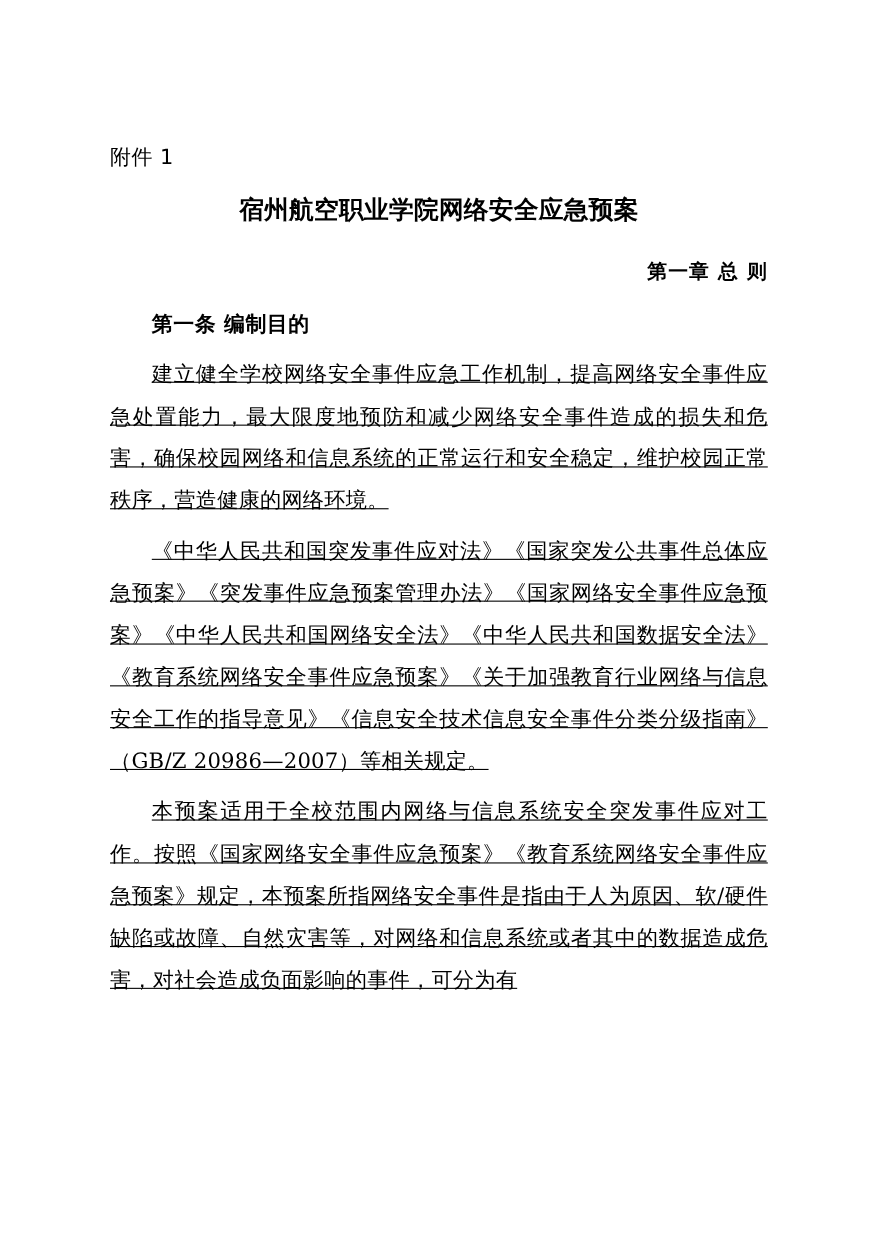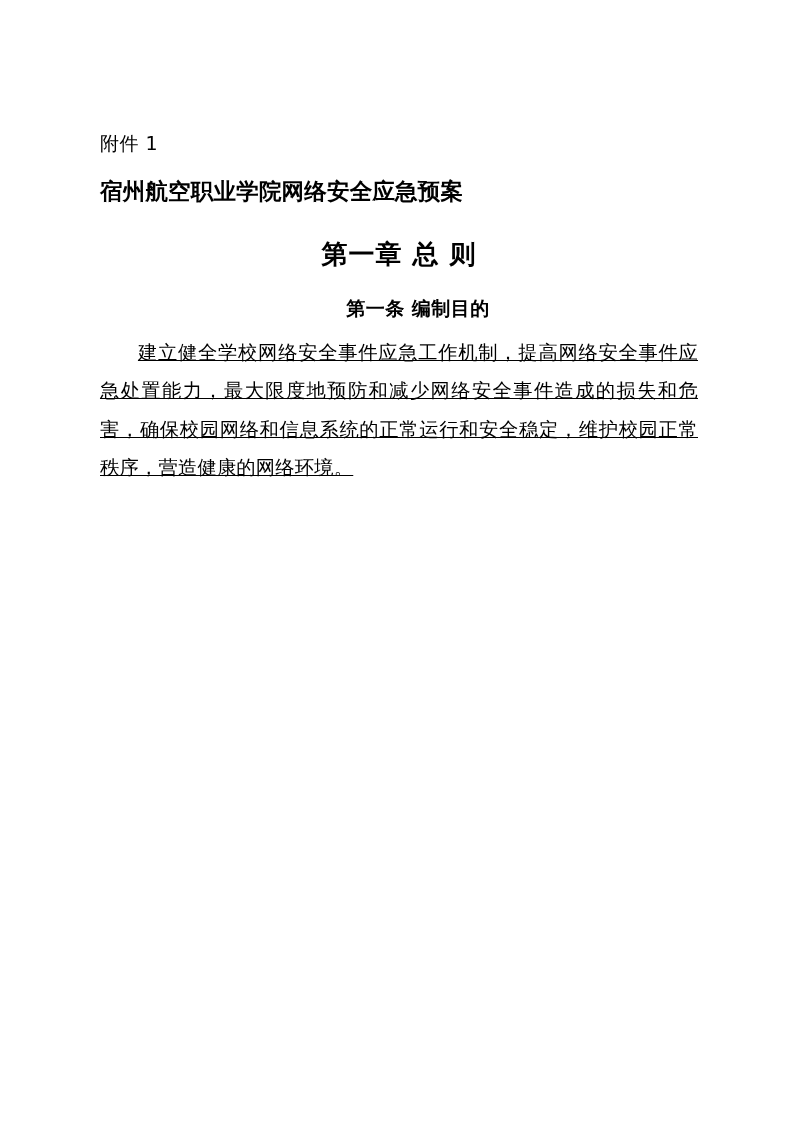--- a/index.html
+++ b/index.html
@@ -23,46 +23,45 @@
   }
   .attachment-label {
     font-family: "DejaVu Sans", "Liberation Sans", sans-serif;
     font-size: 19px;
     font-weight: 400;
     letter-spacing: 0.5px;
     margin: 0 0 18px 0;
     line-height: 1.4;
   }
   .doc-title {
-    text-align: left;
+    text-align: center;
     font-family: "DejaVu Sans", "Liberation Sans", sans-serif;
     font-size: 22.5px;
     font-weight: bold;
     letter-spacing: 0.2px;
     margin: 0 0 26px 0;
     line-height: 1.5;
   }
   .chapter-heading {
-    text-align: center;
+    text-align: right;
     font-family: "DejaVu Sans", "Liberation Sans", sans-serif;
-    font-size: 26px;
+    font-size: 18px;
     font-weight: bold;
     letter-spacing: 1px;
     margin: 16px 0 16px 0;
     line-height: 1.6;
   }
   .article-heading {
     font-family: "DejaVu Sans", "Liberation Sans", sans-serif;
     font-size: 19px;
     font-weight: bold;
     text-indent: 38px;
     letter-spacing: 0.5px;
     margin: 0 0 10px 0;
     line-height: 1.7;
-    text-align: center;
   }
   .body-text {
     font-size: 19.3px;
     text-indent: 38px;
     text-align: justify;
     text-justify: inter-ideograph;
     line-height: 1.98;
     margin: 0 0 8px 0;
     letter-spacing: 0.2px;
     text-decoration: underline;
@@ -75,15 +74,17 @@
 
   <div class="attachment-label">附件 1</div>
 
   <h1 class="doc-title">宿州航空职业学院网络安全应急预案</h1>
 
   <h2 class="chapter-heading">第一章 总 则</h2>
 
   <h3 class="article-heading">第一条 编制目的</h3>
   <p class="body-text">建立健全学校网络安全事件应急工作机制，提高网络安全事件应急处置能力，最大限度地预防和减少网络安全事件造成的损失和危害，确保校园网络和信息系统的正常运行和安全稳定，维护校园正常秩序，营造健康的网络环境。</p>
 
+  <p class="body-text">《中华人民共和国突发事件应对法》《国家突发公共事件总体应急预案》《突发事件应急预案管理办法》《国家网络安全事件应急预案》《中华人民共和国网络安全法》《中华人民共和国数据安全法》《教育系统网络安全事件应急预案》《关于加强教育行业网络与信息安全工作的指导意见》《信息安全技术信息安全事件分类分级指南》（GB/Z 20986—2007）等相关规定。</p>
 
+  <p class="body-text">本预案适用于全校范围内网络与信息系统安全突发事件应对工作。按照《国家网络安全事件应急预案》《教育系统网络安全事件应急预案》规定，本预案所指网络安全事件是指由于人为原因、软/硬件缺陷或故障、自然灾害等，对网络和信息系统或者其中的数据造成危害，对社会造成负面影响的事件，可分为有</p>
 
 </div>
 
 </body></html>

